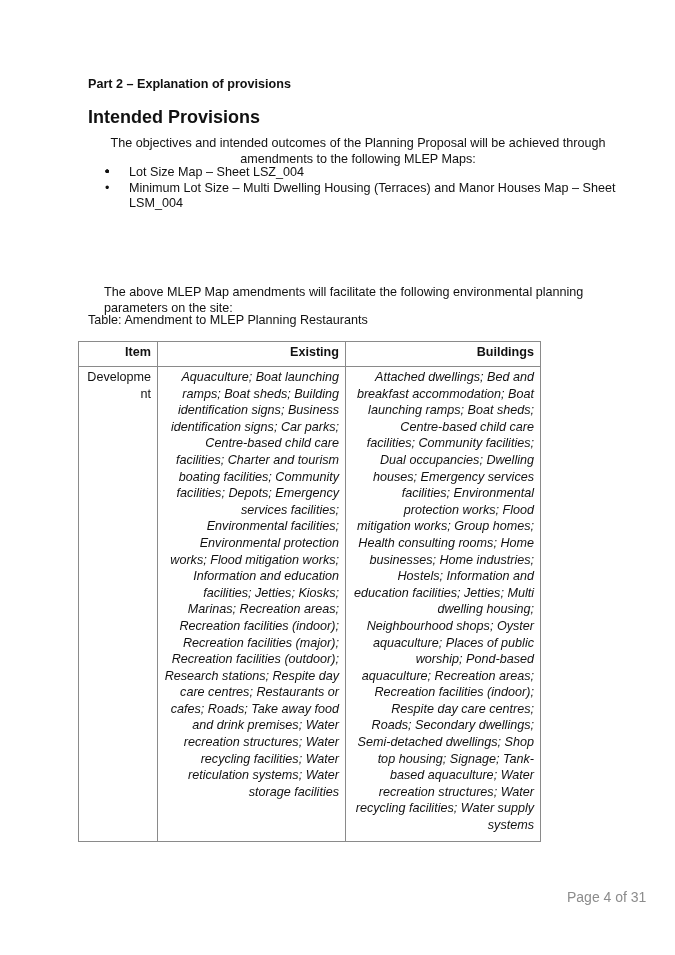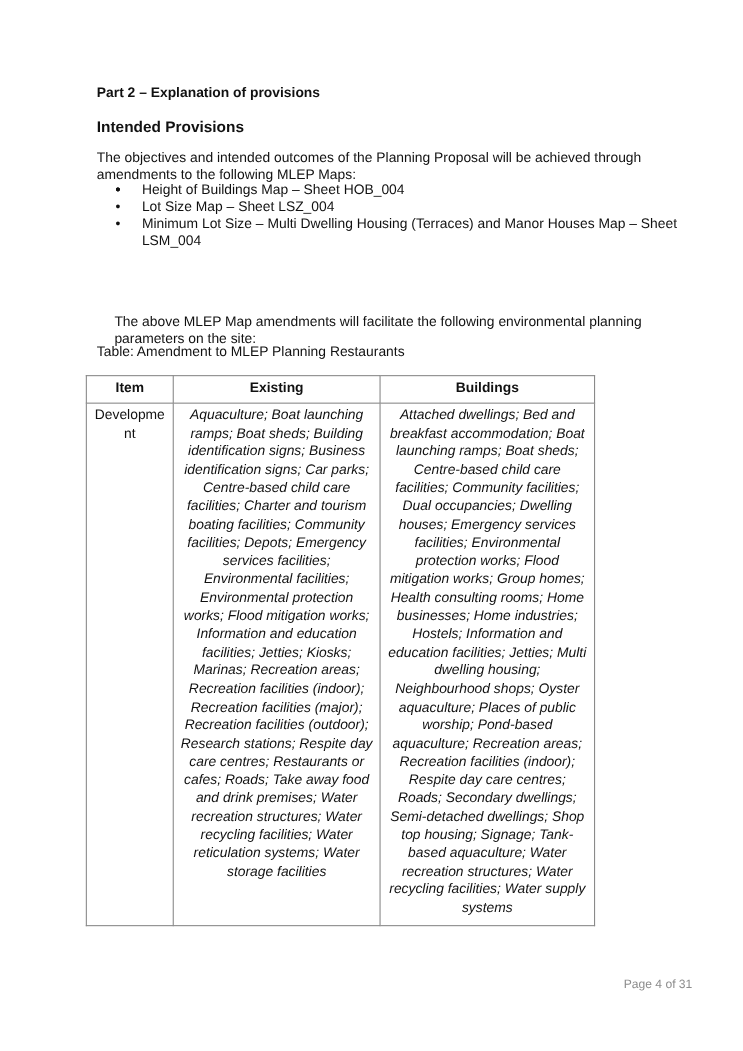--- a/index.html
+++ b/index.html
@@ -25,29 +25,30 @@
     position: absolute;
     left: 72px; top: 77px;
     font-weight: bold;
     font-size: 12.6px;
     margin: 0;
   }
   .h-intended {
     position: absolute;
     left: 72px; top: 107px;
     font-weight: bold;
-    font-size: 14px;
+    font-size: 18px;
     margin: 0;
   }
   .para1 {
     position: absolute;
     left: 72px; top: 136px;
     width: 540px;
     line-height: 15.5px;
     margin: 0;
+    text-align: center;
   }
   .bullets {
     position: absolute;
     left: 72px; top: 165px;
     width: 540px;
     margin: 0;
     padding: 0;
     list-style: none;
   }
   .bullets li {
@@ -75,21 +76,21 @@
   table.params {
     position: absolute;
     left: 62px; top: 341px;
     width: 462px;
     border-collapse: collapse;
     table-layout: fixed;
   }
   table.params td, table.params th {
     border: 1.3px solid #8a8a8a;
     vertical-align: top;
-    text-align: center;
+    text-align: right;
     padding: 2px 6px 0 6px;
     line-height: 16.6px;
     font-size: 12.6px;
   }
   table.params th {
     font-weight: bold;
     height: 22px;
   }
   table.params td.it {
     font-style: italic;
@@ -98,21 +99,21 @@
   tr.row-dev td { height: 472px; margin-left: 40px; }
   .col-item { width: 79px; }
   .col-existing { width: 188px; }
   .col-proposed { width: 195px; }
   .cell-item {
     word-break: break-all;
   }
   .footer {
     position: absolute;
     left: 551px; top: 889px;
-    font-size: 11px;
+    font-size: 14px;
     color: #8c8c8c;
     margin: 0;
   }
 </style>
 </head>
 <body>
 
 <div class="page">
 
   <p class="h-part">Part 2 – Explanation of provisions</p>
@@ -123,21 +124,20 @@
 
   <ul class="bullets">
     <li>
       <span class="dot">•</span>
     </li>
     <li>
       <span class="dot">•</span>
     </li>
     <li>
       <span class="dot">•</span>
-      <span>Height of Buildings Map – Sheet HOB_004</span>
     </li>
     <li>
       <span class="dot">•</span>
       <span>Lot Size Map – Sheet LSZ_004</span>
     </li>
     <li>
       <span class="dot">•</span>
       <span>Minimum Lot Size – Multi Dwelling Housing (Terraces) and Manor Houses Map – Sheet LSM_004</span>
     </li>
   </ul>

